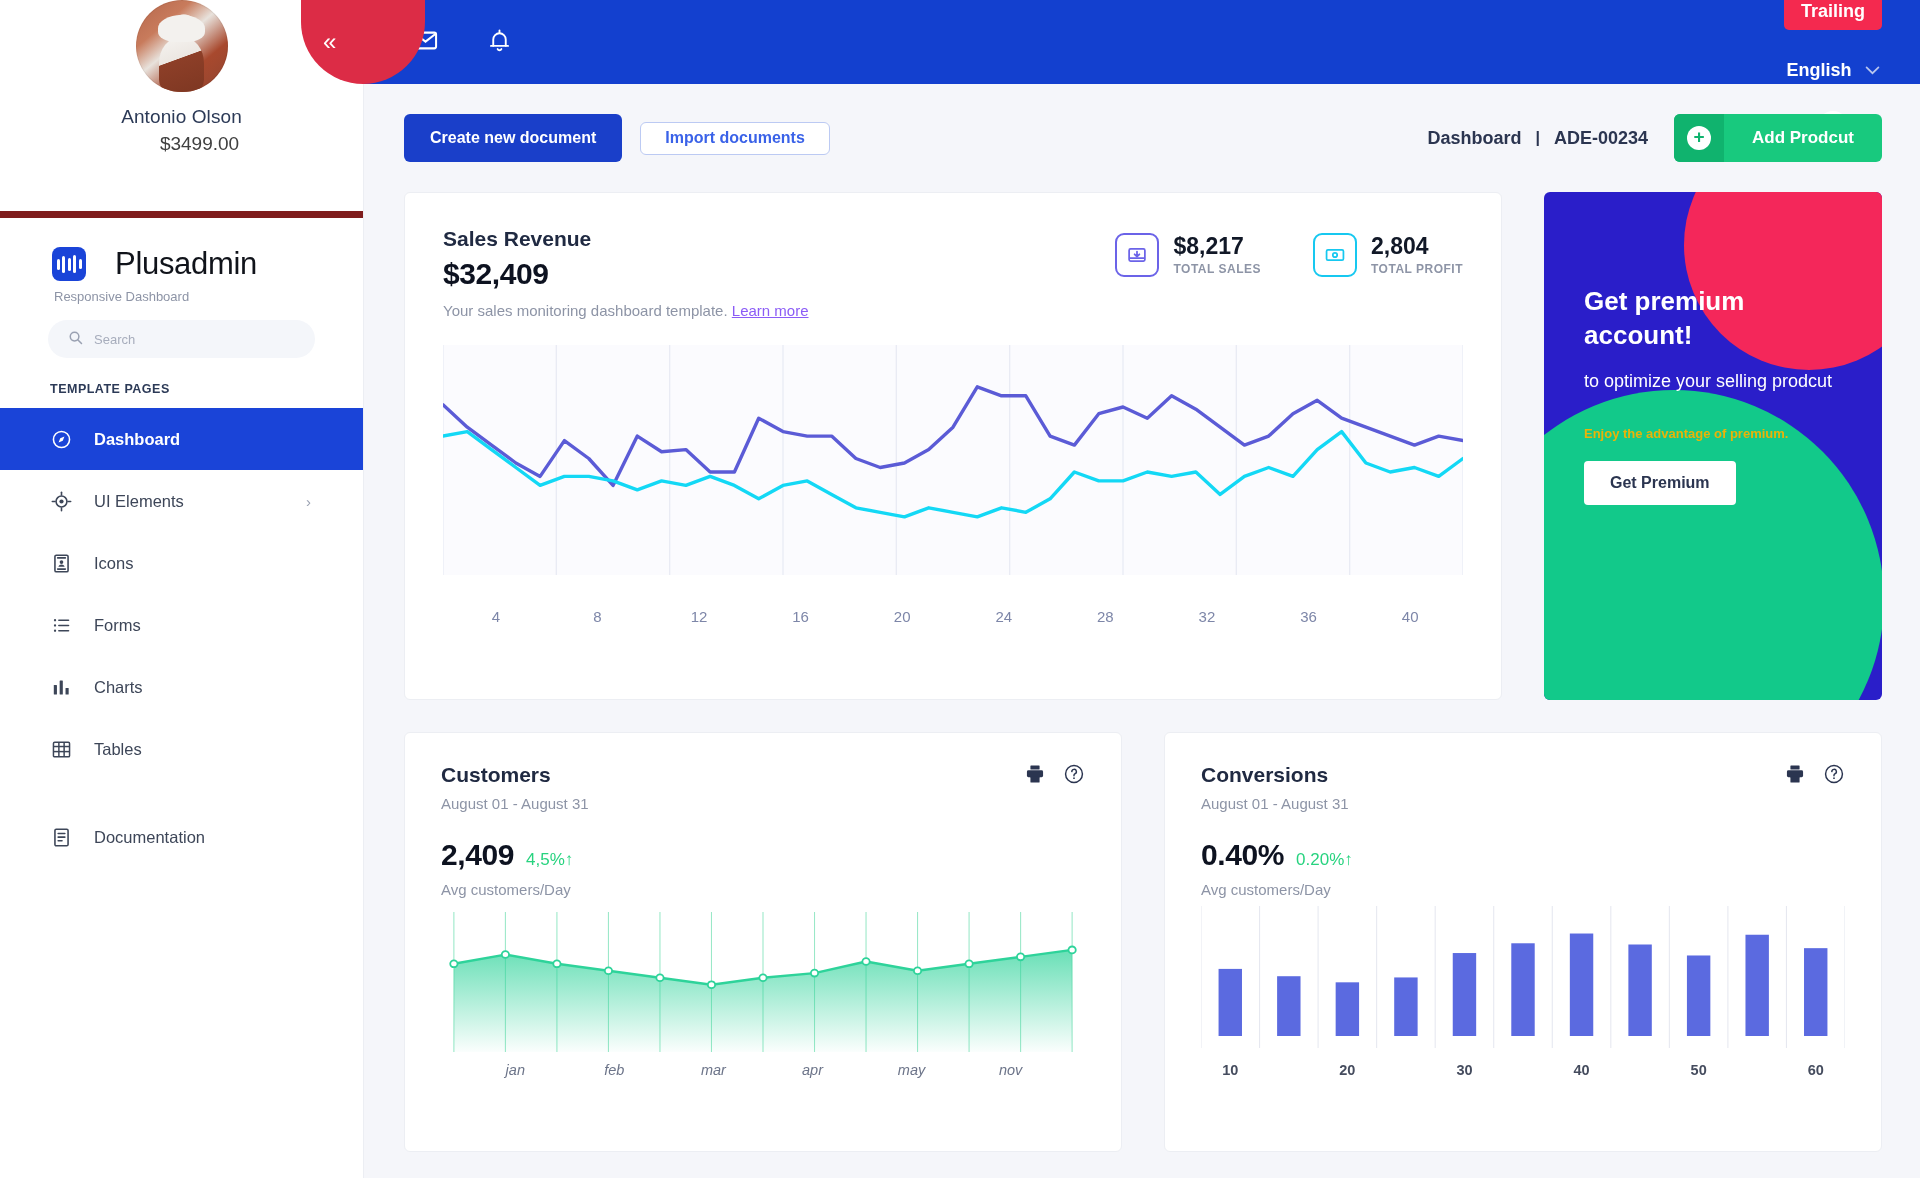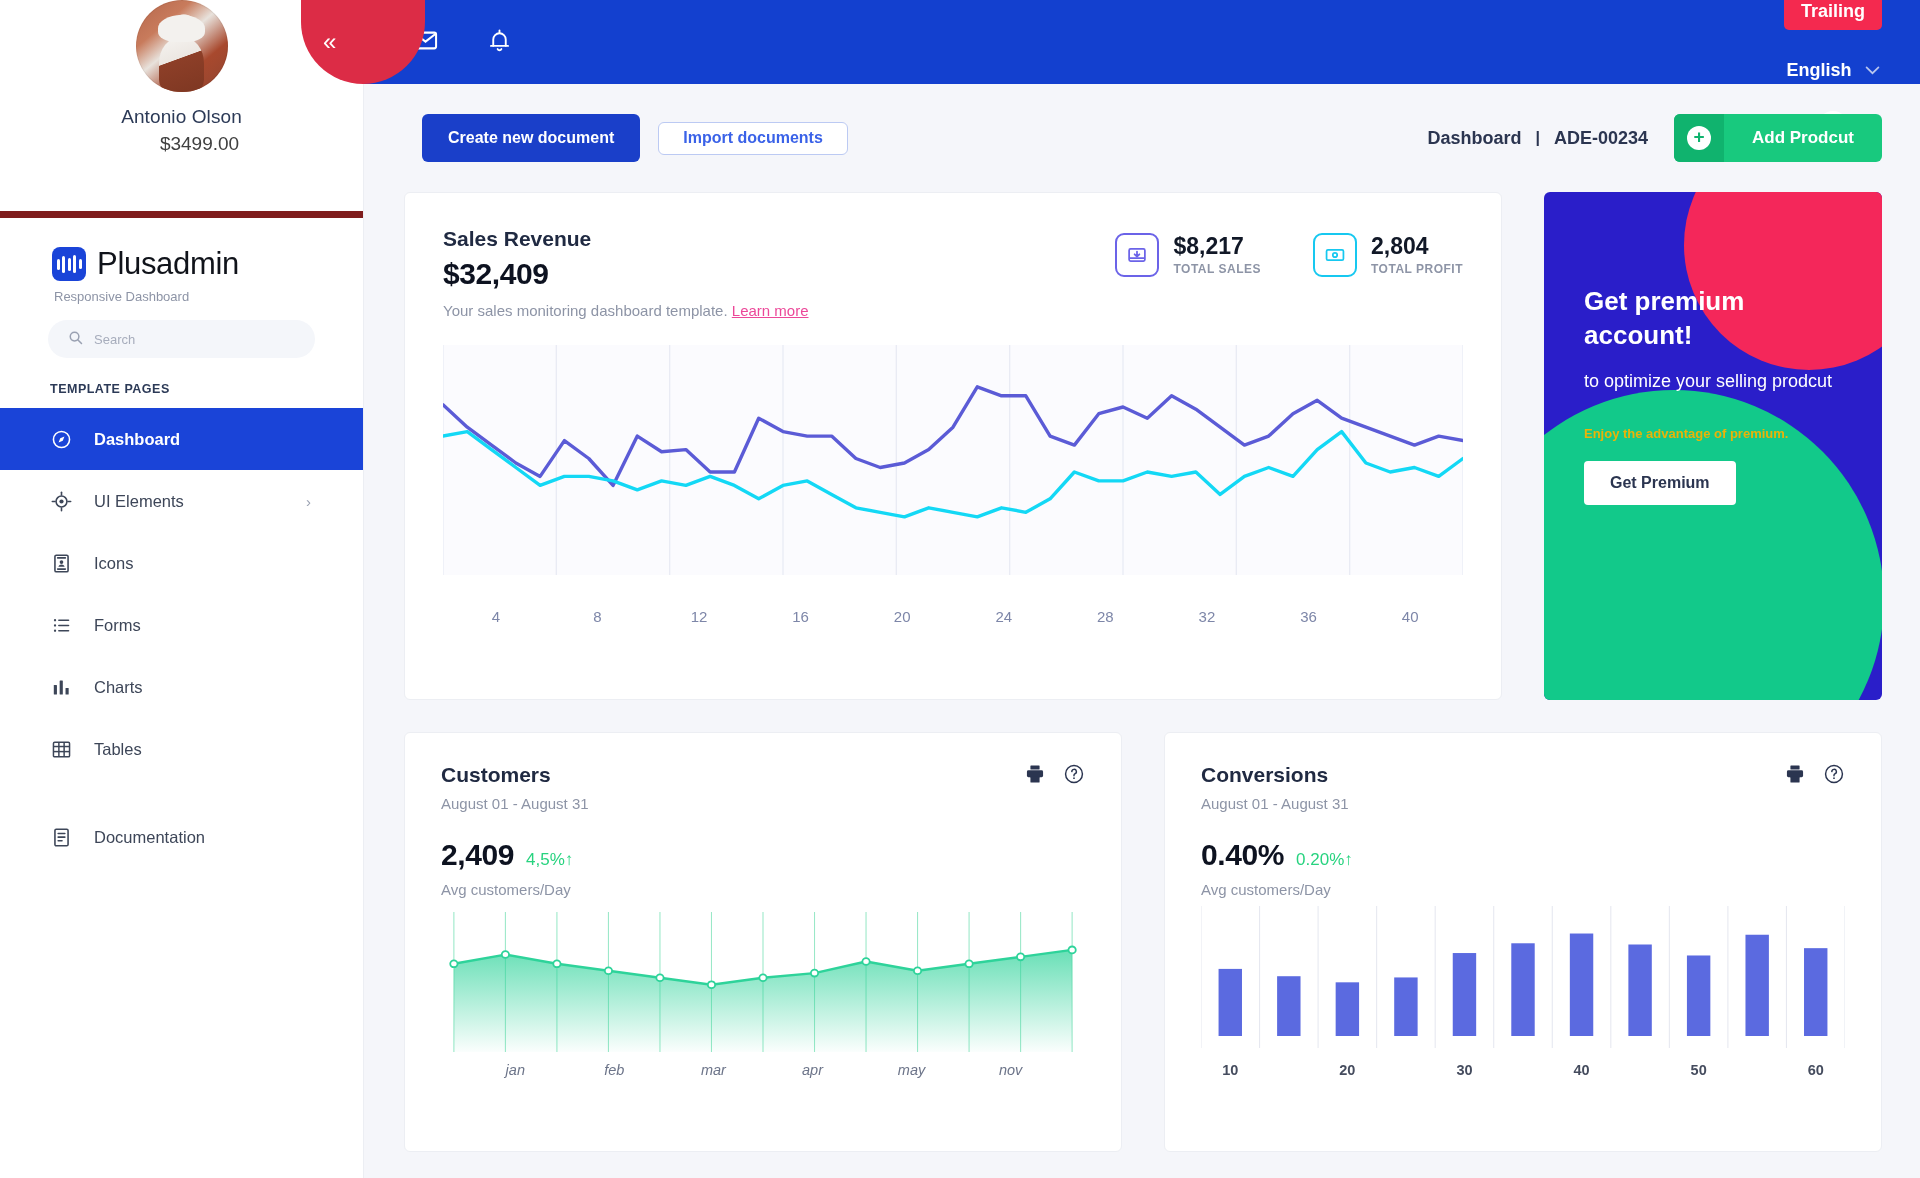--- a/index.html
+++ b/index.html
@@ -43,21 +43,21 @@
 
   .collapse-btn {
     position: absolute; top: 0; right: -62px; width: 124px; height: 84px;
     background: #dc2c46; border-radius: 0 0 62px 62px;
     display: flex; align-items: center; justify-content: flex-start;
     padding-left: 22px; color: #fff; font-size: 24px; cursor: pointer;
     z-index: 20;
   }
 
   .brand { padding: 28px 0 0 52px; }
-  .brand-row { display: flex; align-items: center; gap: 11px; }
+  .brand-row { display: flex; align-items: center; gap: 29px; }
   .brand-mark {
     width: 34px; height: 34px; border-radius: 8px; background: #1a44d8;
     display: flex; align-items: center; justify-content: center; gap: 2.5px;
   }
   .brand-mark i { display:block; width: 3px; background:#fff; border-radius: 2px; }
   .brand-mark i:nth-child(1){ height: 11px; }
   .brand-mark i:nth-child(2){ height: 17px; }
   .brand-mark i:nth-child(3){ height: 13px; }
   .brand-mark i:nth-child(4){ height: 18px; }
   .brand-mark i:nth-child(5){ height: 10px; }
@@ -105,21 +105,21 @@
     padding: 8px 17px; border-radius: 5px;
   }
   .tb-lang { display: flex; align-items: center; gap: 13px; }
   .home-circle {
     width: 32px; height: 32px; border-radius: 50%; background: #fff;
     display: flex; align-items: center; justify-content: center;
   }
 
   .content { flex: 1; padding: 28px 38px 0 40px; overflow: hidden; }
 
-  .actionbar { display: flex; align-items: center; height: 52px; margin-bottom: 28px; margin-left: 18px; }
+  .actionbar { display: flex; align-items: center; height: 52px; margin-bottom: 28px; }
   .btn-primary {
     background: #1a3fc9; color: #fff; border: 0; border-radius: 6px;
     height: 48px; padding: 0 26px; font-size: 16px; font-weight: bold;
     font-family: inherit; cursor: pointer;
   }
   .btn-outline {
     background: #fff; color: #3a62e8; border: 1px solid #bccaf3; border-radius: 6px;
     height: 33px; padding: 0 24px; font-size: 16px; font-weight: bold;
     font-family: inherit; margin-left: 18px; cursor: pointer;
   }
@@ -142,21 +142,21 @@
 
   .row1 { display: flex; gap: 42px; }
   .card {
     background: #fff; border: 1px solid #eceef3; border-radius: 6px;
   }
   .revenue-card { flex: 1; height: 508px; padding: 34px 38px 18px 38px; min-width:0; }
   .rev-head { display: flex; align-items: flex-start; }
   .rev-title { font-size: 21px; font-weight: bold; color: #202a42; }
   .rev-value { font-size: 30px; font-weight: bold; color: #0d1220; margin-top: 6px; letter-spacing:-.4px; }
   .rev-sub { font-size: 15px; color: #8d94a6; margin-top: 11px; }
-  .rev-sub a { color: #ec4899; text-decoration: underline; }
+  .rev-sub a { color: #8b5cf6; text-decoration: underline; }
   .rev-stats { display: flex; gap: 52px; margin-left: auto; padding-top: 6px; }
   .stat { display: flex; align-items: center; gap: 14px; }
   .stat-box {
     width: 44px; height: 44px; border-radius: 9px; border: 2px solid #6b63e8;
     display: flex; align-items: center; justify-content: center;
   }
   .stat-box.cyan { border-color: #16c8f0; }
   .stat-val { font-size: 23px; font-weight: bold; color: #111827; line-height: 1.1; }
   .stat-lbl { font-size: 12px; font-weight: bold; color: #8d94a6; letter-spacing: .5px; margin-top: 3px; }
 

